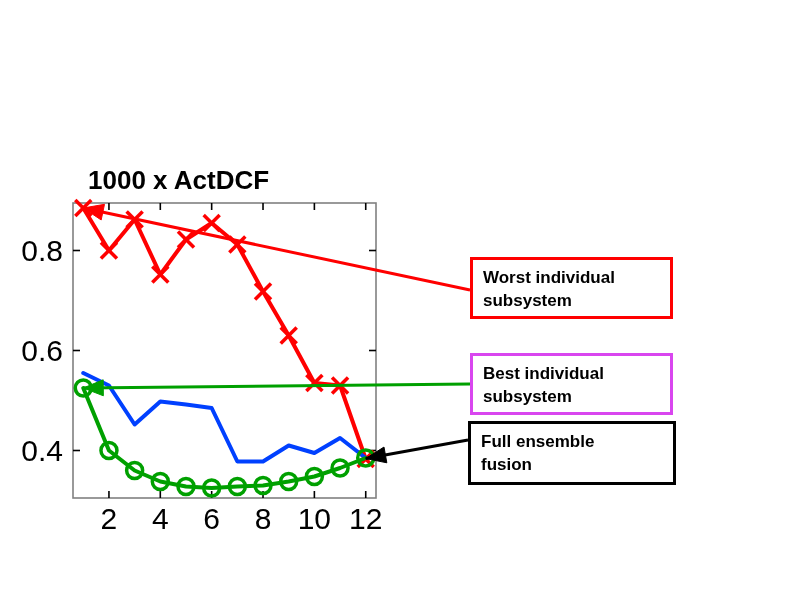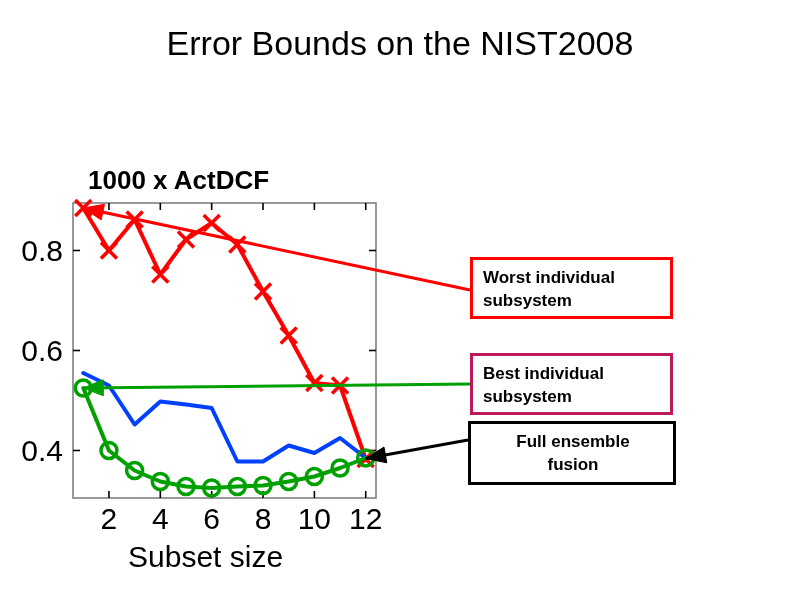--- a/index.html
+++ b/index.html
@@ -61,42 +61,40 @@
     white-space: pre-line;
   }
   #box-worst {
     left: 470px; top: 257px;
     width: 203px; height: 62px;
     border: 3px solid #ff0000;
   }
   #box-best {
     left: 470px; top: 353px;
     width: 203px; height: 62px;
-    border: 3px solid #be185d;
+    border: 3px solid #d946ef;
   }
   #box-fusion {
     left: 468px; top: 421px;
     width: 208px; height: 64px;
     border: 3px solid #000000;
-    text-align: center;
   }
   #xlabel {
     position: absolute;
     left: 128px;
     top: 540px;
     font-size: 30px;
   }
 </style>
 </head>
 <body>
 
 <div class="slide">
 
   <div id="title-block">
-    <div>Error Bounds on the NIST2008</div>
   </div>
 
   <div id="subtitle">1000 x ActDCF</div>
 
   <div id="plot-wrap">
     <svg id="plot-svg" width="800" height="599">
       <g id="svg-axes">
           <rect x="73" y="203" width="303" height="295" fill="none" stroke="#808080" stroke-width="1.6"></rect>
           <line x1="108.94915254237287" y1="498" x2="108.94915254237287" y2="491" stroke="#000" stroke-width="1.6"></line>
           <line x1="108.94915254237287" y1="203" x2="108.94915254237287" y2="210" stroke="#000" stroke-width="1.6"></line>
@@ -182,15 +180,14 @@
 
   <div class="annot-box" id="box-worst">Worst individual
 subsystem</div>
 
   <div class="annot-box" id="box-best">Best individual
 subsystem</div>
 
   <div class="annot-box" id="box-fusion">Full ensemble
 fusion</div>
 
-  <div id="xlabel">Subset size</div>
 
 </div>
 
 </body></html>

